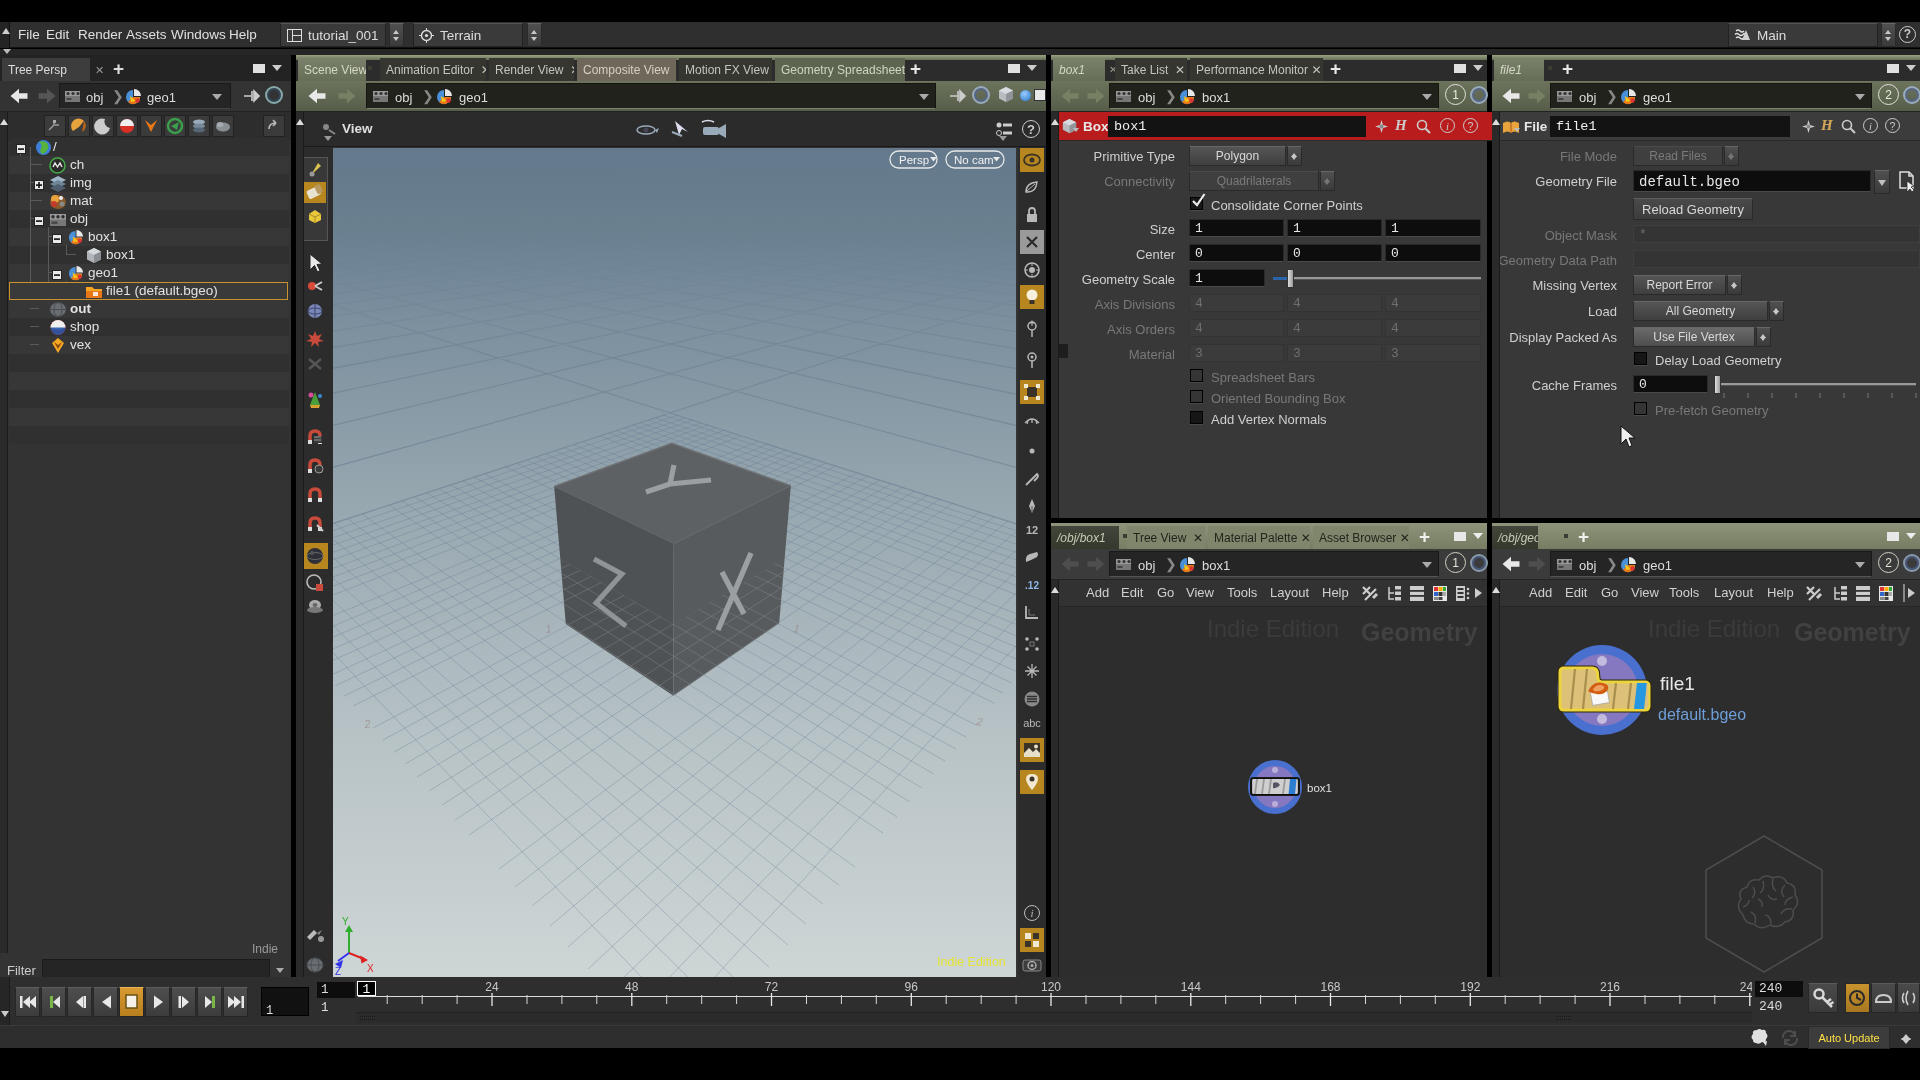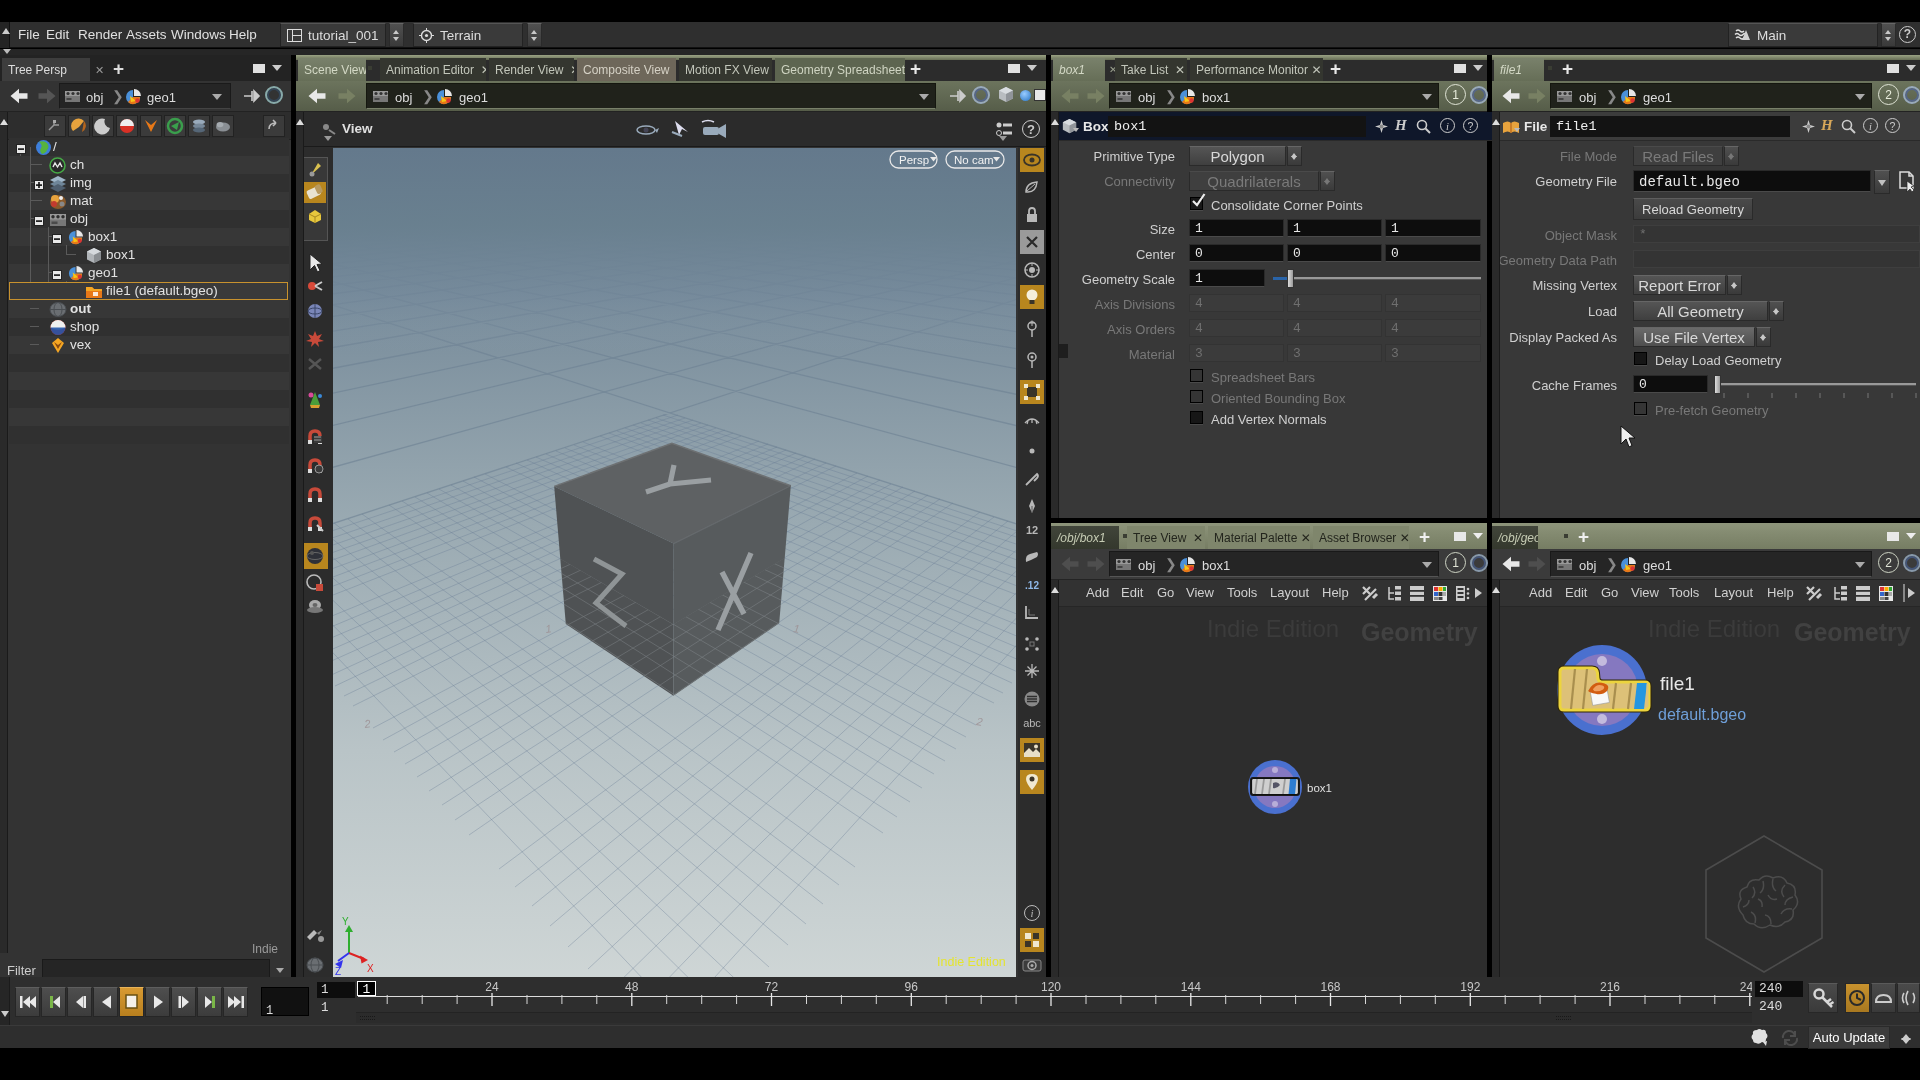--- a/index.html
+++ b/index.html
@@ -5,21 +5,21 @@
 * { margin:0; padding:0; box-sizing:border-box; }
 html,body { width:1920px; height:1080px; background:#000; overflow:hidden;
   font-family:"Liberation Sans", sans-serif; }
 #root { position:absolute; left:0; top:0; width:1920px; height:1080px; background:#000; }
 .abs { position:absolute; }
 .lbl { color:#cfcfcf; font-size:13px; }
 .dis { color:#787878; }
 .mono { font-family:"Liberation Mono", monospace; }
 
 .ddl { position:absolute; height:20px; background:linear-gradient(#555,#3f3f3f);
-  border:1px solid #2a2a2a; border-top-color:#666; color:#d8d8d8; font-size:15px;
+  border:1px solid #2a2a2a; border-top-color:#666; color:#d8d8d8; font-size:12px;
   display:flex; align-items:center; justify-content:center; }
 .ddl.gr { background:#3f3f3f; color:#7a7a7a; border-top-color:#4a4a4a;}
 .spin { position:absolute; width:15px; height:20px; background:linear-gradient(#505050,#3a3a3a);
   border:1px solid #2a2a2a; border-top-color:#666; color:#ccc; }
 .spin:before { content:""; position:absolute; left:3px; top:2.5px; border:3.5px solid transparent; border-bottom:4.5px solid #c8c8c8; }
 .spin:after { content:""; position:absolute; left:3px; bottom:2.5px; border:3.5px solid transparent; border-top:4.5px solid #c8c8c8; }
 .spin.gr:before { border-bottom-color:#777; } .spin.gr:after { border-top-color:#777; }
 .fld { position:absolute; height:18px; background:#0d0d0d; color:#e8e8e8;
   font-family:"Liberation Mono", monospace; font-size:13px; line-height:18px; padding-left:5px;
   border:1px solid #2a2a2a; border-bottom-color:#4a4a4a; }
@@ -765,21 +765,21 @@
             <path d="M6 8 L12 13 L7 14 Z" fill="#f5c518"></path>
             <circle cx="13.5" cy="12.5" r="2.2" fill="#d33"></circle>
           </svg>
         <span class="abs" style="left:92px;top:6px;color:#ddd;font-size:13px;">box1</span>
         <div class="abs" style="left:312px;top:10px;width:0;height:0;border:5px solid transparent;border-top:6px solid #aaa;"></div>
       </div>
       <div class="abs" style="left:394px;top:3px;width:21px;height:21px;border-radius:50%;border:1.5px solid #dfe3d5;color:#e8ecdc;font-size:12px;text-align:center;line-height:21px;">1</div>
       <div class="abs" style="left:419px;top:5px;width:18px;height:18px;border-radius:50%;border:2px solid #9ab;box-shadow:inset 0 0 0 2px #568;"></div>
     </div>
 
-    <div class="abs" style="left:0;top:57px;width:492px;height:29px;background:#0f172a;border-bottom:1px solid #2a2a2a;">
+    <div class="abs" style="left:0;top:57px;width:492px;height:29px;background:#b91c1c;border-bottom:1px solid #2a2a2a;">
       <svg class="abs" style="left:9px;top:5px" width="19" height="19" viewBox="0 0 20 20">
           <path d="M10 2 L17 5.5 L17 13.5 L10 17 L3 13.5 L3 5.5 Z" fill="#b8bcc0"></path>
           <path d="M10 2 L17 5.5 L10 9 L3 5.5 Z" fill="#d8dce0"></path>
           <path d="M10 9 L17 5.5 L17 13.5 L10 17 Z" fill="#91959a"></path>
         </svg>
       <div class="abs" style="left:22px;top:16px;width:0;height:0;border:3.5px solid transparent;border-top:4.5px solid #bbb;"></div>
       <div class="abs" style="left:32px;top:7px;color:#e8e8e8;font-size:13.5px;font-weight:bold;">Box</div>
       <div class="abs mono" style="left:57px;top:4px;width:258px;height:21px;background:#131313;color:#eee;font-size:13.5px;line-height:21px;padding-left:6px;">box1</div>
       <svg class="abs" style="left:322px;top:6px" width="17" height="17" viewBox="0 0 17 17">
           <path d="M8.5 2 L10 7 L15 8.5 L10 10 L8.5 15 L7 10 L2 8.5 L7 7 Z" fill="#ccc"></path>
@@ -1323,17 +1323,17 @@
 
   <div class="abs" id="statusbar" style="left:0; top:1025px; width:1920px; height:23px; background:#2e2e2e; border-top:1px solid #3a3a3a;">
     <svg class="abs" style="left:1749px;top:2px" width="22" height="19" viewBox="0 0 22 19">
         <path d="M4 12 Q1 9 4 6 Q3 2 8 2 Q10 0 13 2 Q17 1 17 5 Q20 8 17 11 Q17 15 13 14 Q10 17 7 15 Q4 15 4 12 Z" fill="#e0e0e0"></path>
         <path d="M14 14 L17 18 L18 13 Z" fill="#e0e0e0"></path>
       </svg>
     <svg class="abs" style="left:1780px;top:3px" width="20" height="18" viewBox="0 0 20 18">
         <path d="M3 9 A6 6 0 0 1 15 7 M15 2 L15 7 L10 7" fill="none" stroke="#4e4e4e" stroke-width="2"></path>
         <path d="M17 9 A6 6 0 0 1 5 11 M5 16 L5 11 L10 11" fill="none" stroke="#4e4e4e" stroke-width="2"></path>
       </svg>
-    <div class="abs" style="left:1808px;top:0px;width:82px;height:23px;background:#3c3c3c;border:1px solid #2a2a2a;color:#ffffff;font-size:13px;text-align:center;line-height:22px;">Auto Update</div>
+    <div class="abs" style="left:1808px;top:0px;width:82px;height:23px;background:#3c3c3c;border:1px solid #2a2a2a;color:#fde047;font-size:11px;text-align:center;line-height:22px;">Auto Update</div>
     <div class="abs" style="left:1901px;top:3px;width:0;height:0;border:5px solid transparent;border-bottom:6px solid #ccc;"></div>
     <div class="abs" style="left:1901px;top:12px;width:0;height:0;border:5px solid transparent;border-top:6px solid #ccc;"></div>
   </div>
 </div>
 
 </body></html>

